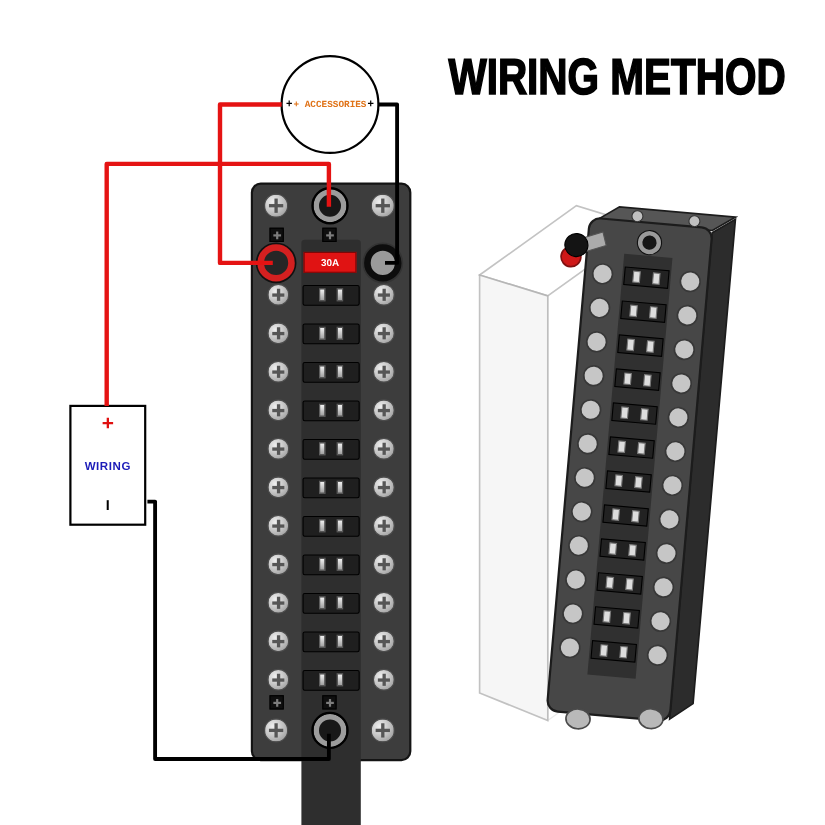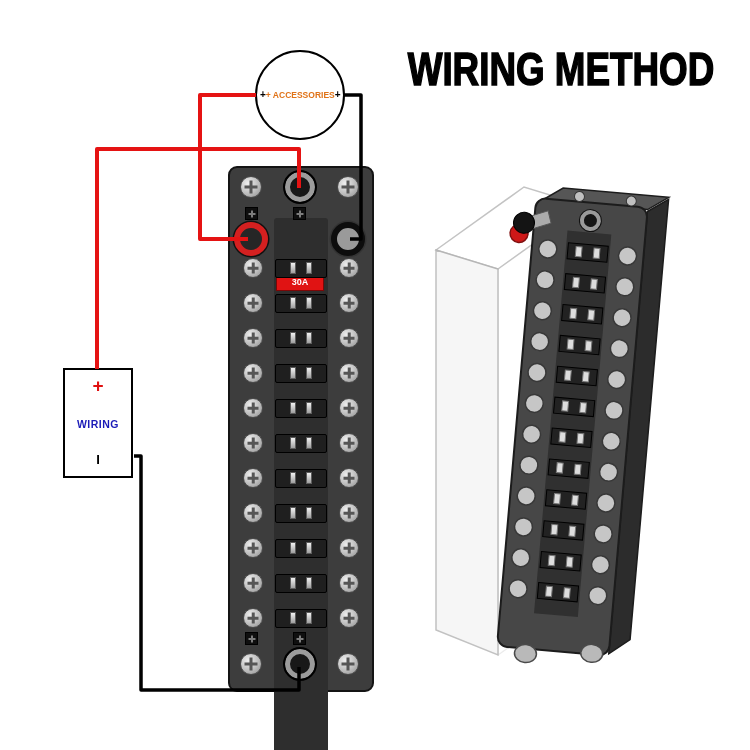--- a/index.html
+++ b/index.html
@@ -9,21 +9,21 @@
   
   .title{position:absolute;top:42px;right:36px;font-size:46px;font-weight:900;color:#000;
          letter-spacing:0px;transform:scaleX(.8);transform-origin:right center;
          -webkit-text-stroke:1.5px #000;white-space:nowrap;}
 
   
   .acc-circle{position:absolute;left:255px;top:50px;width:90px;height:90px;border:2.5px solid #000;
               border-radius:50%;background:#fff;display:flex;align-items:center;
               justify-content:space-between;box-sizing:border-box;padding:0 3px;z-index:2;}
   .acc-plus{font-size:10px;font-weight:bold;color:#000;line-height:1;}
-  .acc-label{font-size:8.5px;font-weight:bold;color:#e07318;white-space:nowrap;}
+  .acc-label{font-size:8.5px;font-weight:bold;color:#e07318;white-space:nowrap;font-family:Liberation Mono, monospace;}
 
   
   .battery{position:absolute;left:63px;top:368px;width:70px;height:110px;background:#fff;
            border:2.5px solid #000;box-sizing:border-box;display:flex;flex-direction:column;
            align-items:center;justify-content:space-between;padding:6px 0 10px 0;z-index:2;}
   .bat-plus{color:#e01010;font-size:19px;font-weight:bold;line-height:1;}
   .bat-label{color:#1b1bb8;font-size:10.5px;font-weight:bold;letter-spacing:.5px;}
   .bat-minus{color:#000;font-size:13px;font-weight:bold;line-height:1;}
 
   
@@ -91,21 +91,21 @@
     <div class="channel"></div>
 
     <span class="screw" style="position:absolute;left:10px;top:8px;"></span>
     <span class="bigterm" style="left:53px;top:2px;"></span>
     <span class="screw" style="position:absolute;left:107px;top:8px;"></span>
 
     <span class="busq" style="left:15px;top:39px;"></span>
     <span class="busq" style="left:63px;top:39px;"></span>
 
     <span class="term-red" style="left:4px;top:54px;"></span>
-    <span class="fuse30" style="left:46px;top:61px;margin-top:43px;">30A</span>
+    <span class="fuse30" style="left:46px;top:61px;">30A</span>
     <span class="term-black" style="left:101px;top:54px;"></span>
 
     <div class="rows">
       <div class="frow">
         <span class="screw small"></span>
         <span class="fslot">
           <span class="blade"></span>
           <span class="blade"></span>
         </span>
         <span class="screw small"></span>

